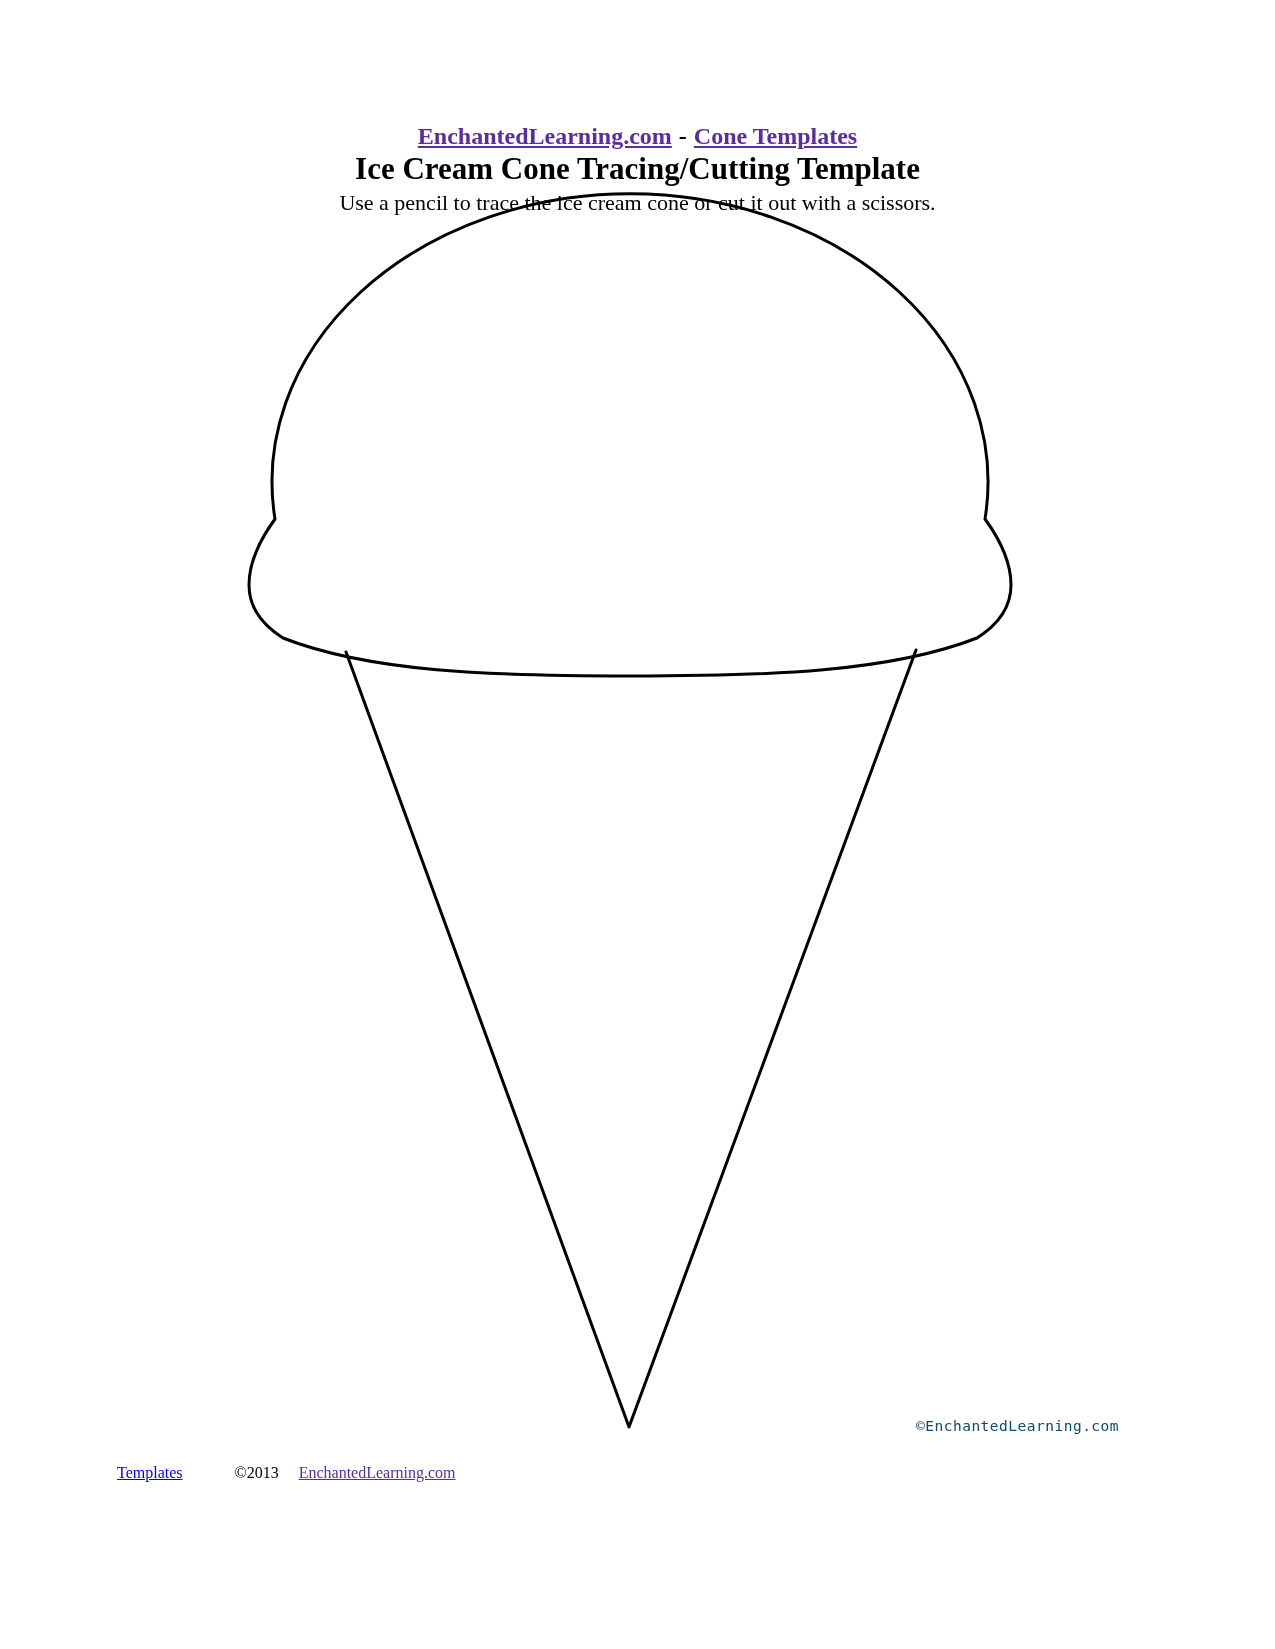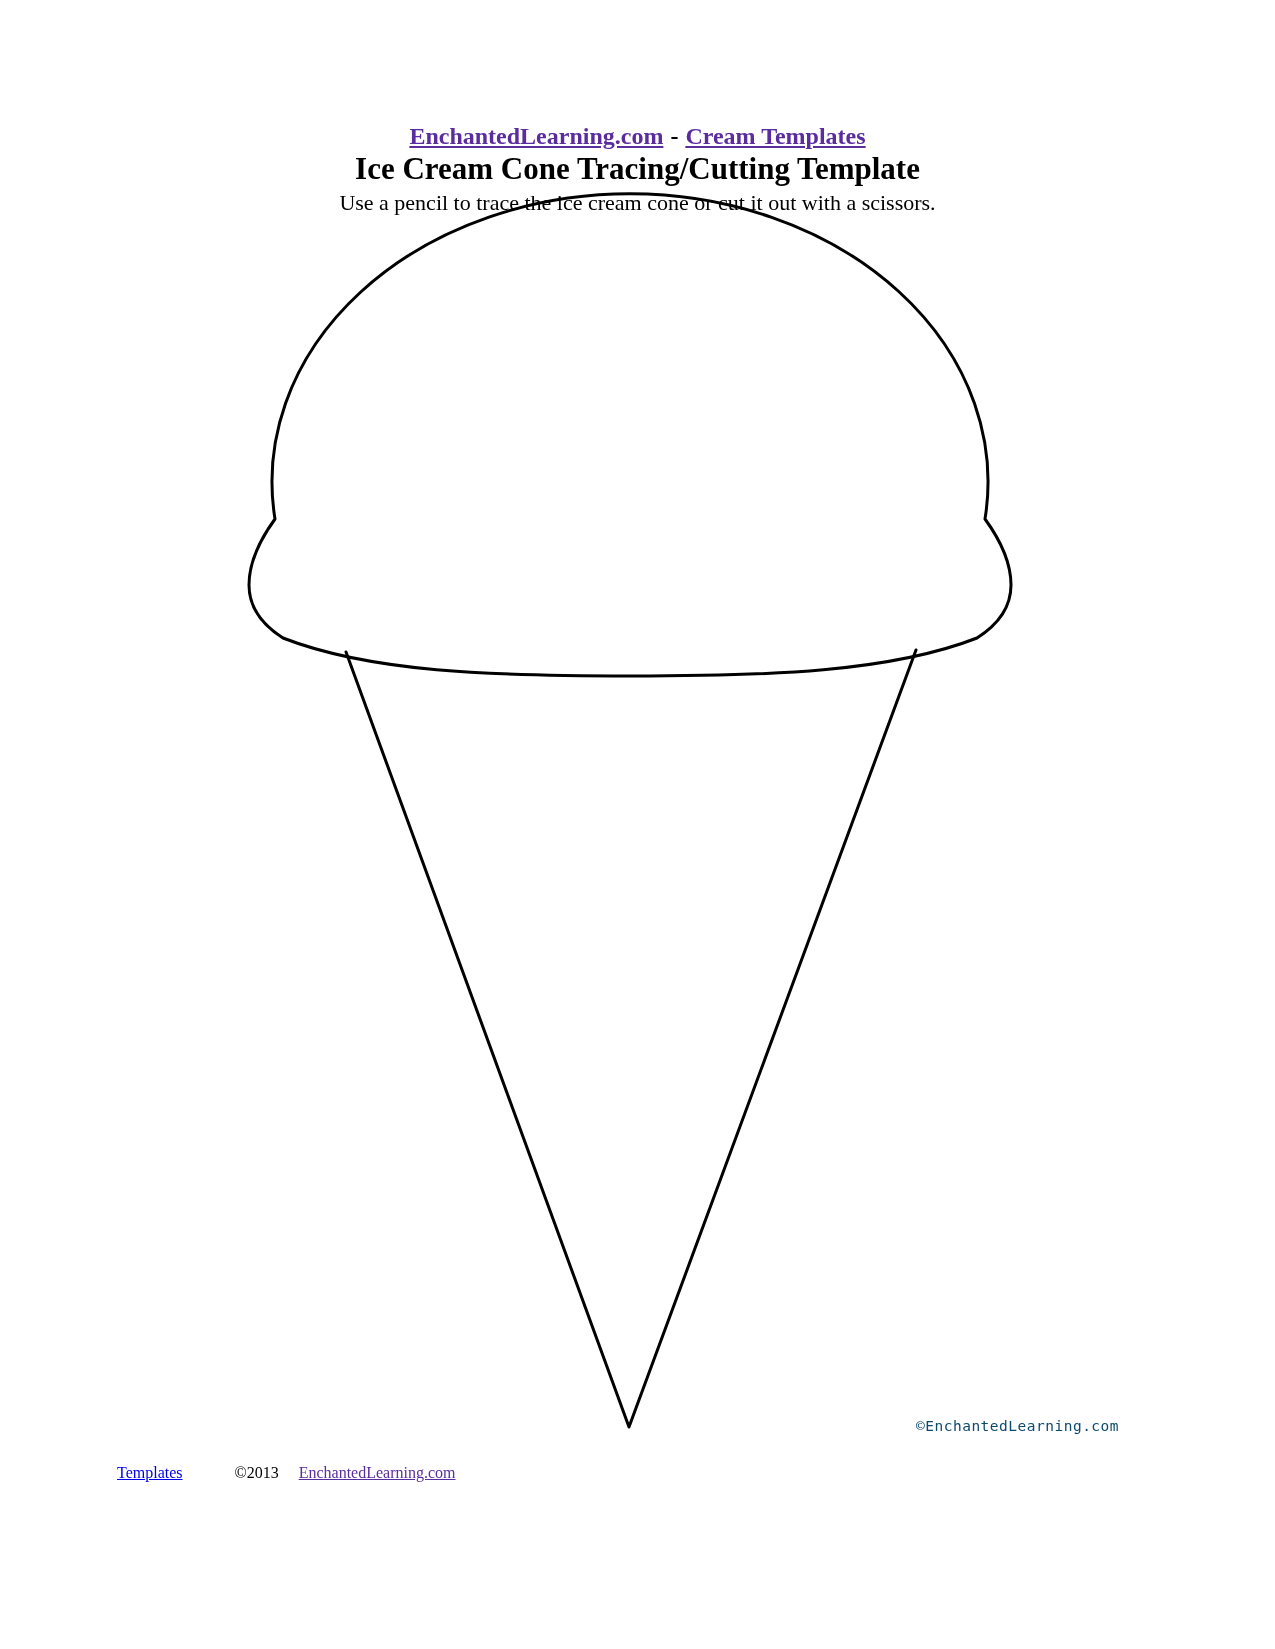--- a/index.html
+++ b/index.html
@@ -82,21 +82,21 @@
     font-size: 16px;
     white-space: nowrap;
   }
   .footer .year { color: #000000; margin: 0 16px; }
 </style>
 </head>
 <body>
 
 <div class="header">
   <div class="header-links">
-    <a class="purple-link">EnchantedLearning.com</a><span class="link-separator">-</span><a class="purple-link">Cream Templates</a>
+    <a class="purple-link">EnchantedLearning.com</a><span class="link-separator">-</span><a class="purple-link">Cone Templates</a>
   </div>
   <div class="page-title">Ice Cream Cone Tracing/Cutting Template</div>
   <div class="instructions">Use a pencil to trace the ice cream cone or cut it out with a scissors.</div>
 </div>
 
 <svg class="drawing-svg" viewBox="0 0 1275 1649" xmlns="http://www.w3.org/2000/svg">
 
   <path class="outline-path" d="M 275 519
            C 259 541 249 562 249 585
            C 249 606 261 624 283 638

